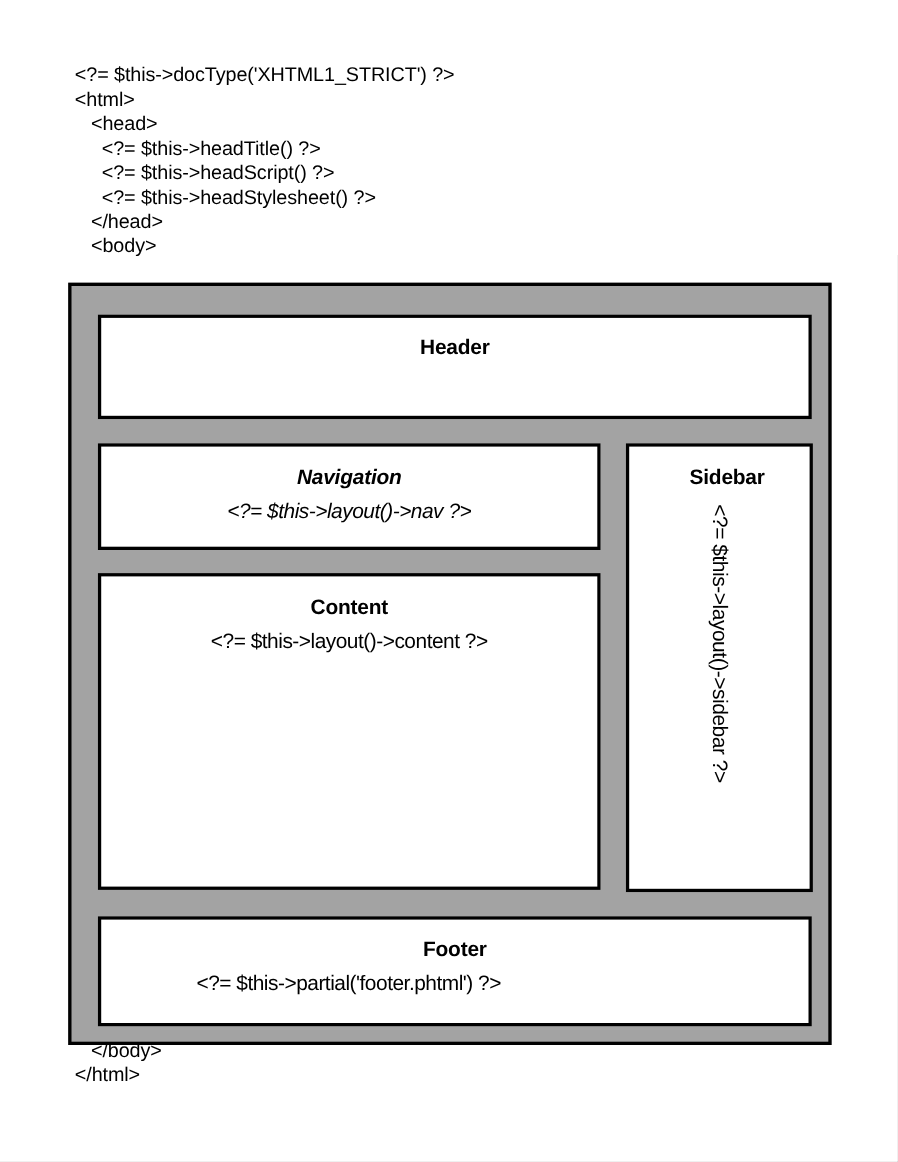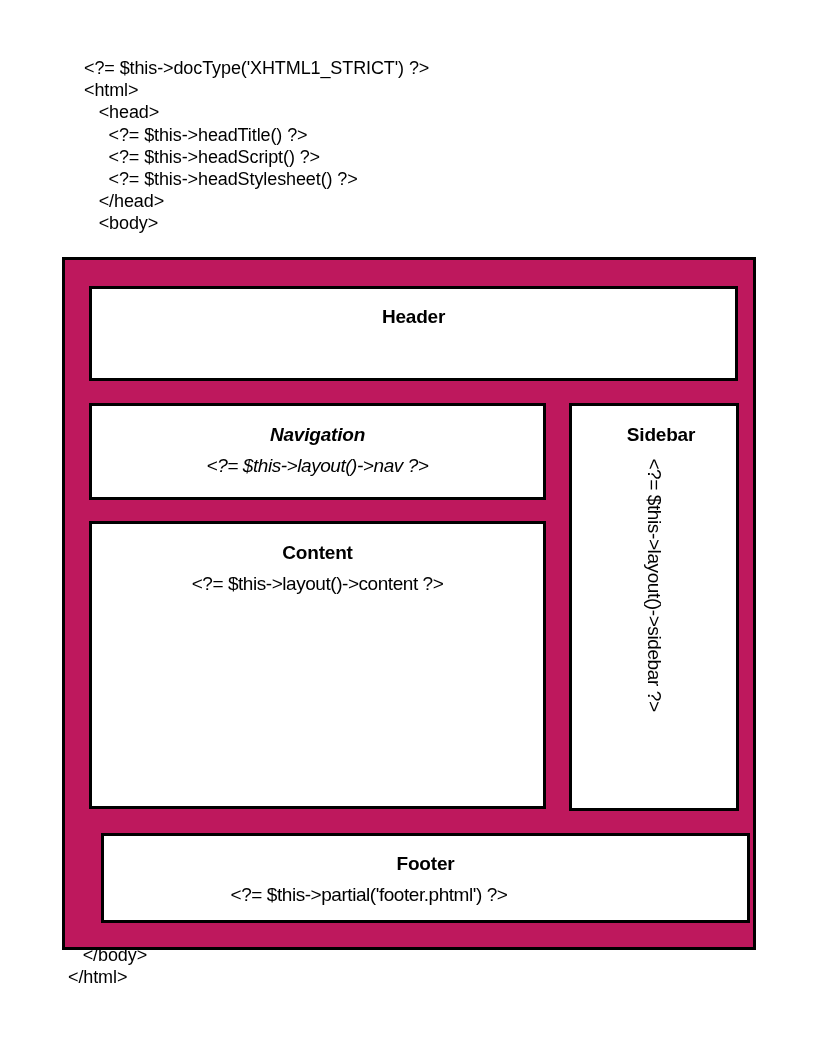--- a/index.html
+++ b/index.html
@@ -21,33 +21,33 @@
   
   .code-block {
     position: absolute;
     white-space: pre;
     font-family: "Liberation Sans", "DejaVu Sans", sans-serif;
     font-size: 18px;
     line-height: 22.2px;
     color: #000000;
     letter-spacing: -0.1px;
   }
-  #code-top  { left: 84px;  top: 57px;  }
+  #code-top  { left: 68px;  top: 57px;  }
   #code-bottom { left: 68px; top: 944px; }
 
   
   .outer-frame {
     position: absolute;
     left: 62px;
     top: 257px;
     width: 694px;          
     height: 693px;         
     border: 3px solid #000000;
     box-sizing: border-box;
-    background: #be185d;
+    background: #a3a3a3;
   }
 
   
   .region {
     position: absolute;
     border: 3px solid #000000;
     box-sizing: border-box;
     background: #ffffff;
   }
   .region-title {
@@ -107,23 +107,23 @@
     line-height: 22px;
     white-space: nowrap;
     letter-spacing: -0.4px;
     transform: rotate(90deg);
     transform-origin: center center;
     display: block;
   }
 
   
   
-  #region-footer { left: 36px; top: 573px; width: 649px; height: 90px; }
+  #region-footer { left: 24px; top: 573px; width: 649px; height: 100px; }
   #region-footer .region-title { top: 17px; }
-  #region-footer .region-code  { top: 48px; left: 0px; width: 450px; padding-left: 40px; }
+  #region-footer .region-code  { top: 48px; left: 0px; width: 450px; }
 </style>
 </head>
 <body>
 
 <div class="code-block" id="code-top">&lt;?= $this-&gt;docType('XHTML1_STRICT') ?&gt;
 &lt;html&gt;
    &lt;head&gt;
      &lt;?= $this-&gt;headTitle() ?&gt;
      &lt;?= $this-&gt;headScript() ?&gt;
      &lt;?= $this-&gt;headStylesheet() ?&gt;

